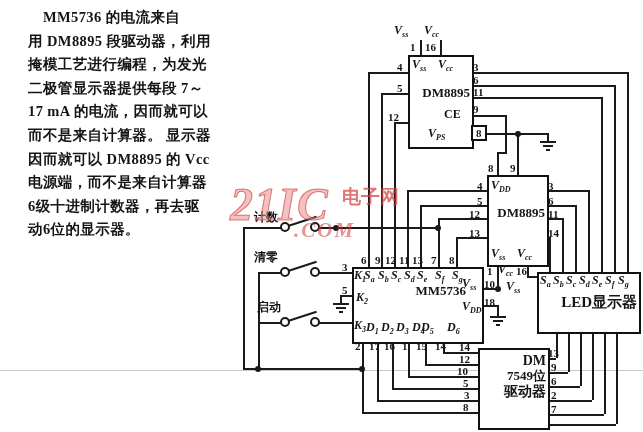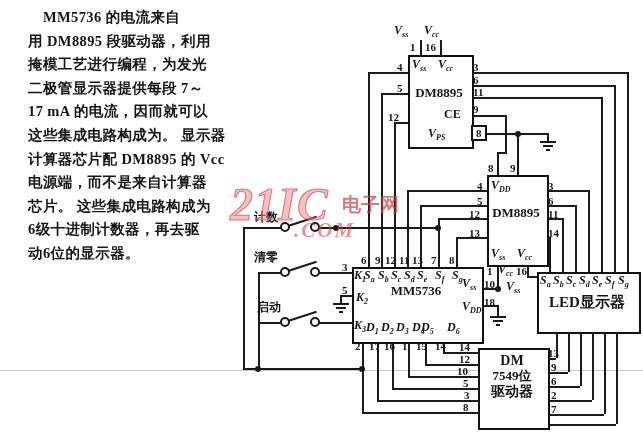--- a/index.html
+++ b/index.html
@@ -7,54 +7,53 @@
         font-family:"Liberation Serif","DejaVu Serif",serif;color:#151515}
   .w{position:absolute;background:#1a1a1a;z-index:1}
   .dot{position:absolute;width:6px;height:6px;border-radius:50%;background:#1a1a1a;z-index:3}
   .node{position:absolute;width:6px;height:6px;border:2px solid #1a1a1a;border-radius:50%;background:#fff;z-index:3}
   .lever{position:absolute;height:2px;background:#1a1a1a;transform-origin:left center;transform:rotate(-18deg);z-index:3}
   .chip{position:absolute;border:2px solid #111;background:#fff;z-index:2}
   .pl{position:absolute;font:bold 11px "Liberation Serif",serif;line-height:1;z-index:4}
   .vl{position:absolute;font:bold 12px "Liberation Serif",serif;font-style:italic;line-height:1;z-index:4}
   .sl{position:absolute;font:bold 12px "Liberation Serif",serif;font-style:italic;line-height:1;z-index:4}
   .vl sub,.sl sub{font-size:8px}
-  .cname{position:absolute;font:bold 13px "Liberation Serif",serif;text-align:center;line-height:1;z-index:4}
+  .cname{position:absolute;font:bold 13px "Liberation Serif",serif;text-align:right;line-height:1;z-index:4}
   .cjk{position:absolute;font:bold 12px "Liberation Serif",serif;line-height:1;z-index:4}
   .gnd{position:absolute;z-index:3}
   .gnd b{display:block;height:2px;background:#1a1a1a;margin:0 auto 2px}
   .gnd b:nth-child(1){width:16px}.gnd b:nth-child(2){width:10px}.gnd b:nth-child(3){width:4px}
   .pinbox{position:absolute;border:2px solid #111;background:#fff;font:bold 11px "Liberation Serif",serif;
           padding:0 3px;line-height:12px;z-index:4}
   #desc{position:absolute;left:28px;top:6px;z-index:2}
   #desc div{white-space:pre;font:bold 14.5px "Liberation Serif",serif;line-height:23.6px;letter-spacing:.4px}
   #wm{position:absolute;left:230px;top:184px;width:190px;height:64px;z-index:6;pointer-events:none}
   #wm .brand{position:absolute;left:0;top:-6px;font:italic 900 46px "Liberation Serif",serif;
              color:rgba(235,140,140,.55);-webkit-text-stroke:1px rgba(205,60,60,.65);letter-spacing:1px}
-  #wm .site{position:absolute;left:112px;top:8px;font:bold 19px "Liberation Serif",serif;color:rgba(208,60,60,.7)}
+  #wm .site{position:absolute;left:112px;top:0;font:bold 19px "Liberation Serif",serif;color:rgba(208,60,60,.7)}
   #wm .suffix{position:absolute;left:64px;top:34px;font:italic bold 21px "Liberation Serif",serif;
               color:rgba(205,60,60,.55);letter-spacing:2px}
   .scan{position:absolute;background:#c9c9c9;z-index:0}
 </style>
 </head>
 <body>
 
 <div id="shot">
 
   <div class="scan" style="left:0;top:370px;width:643px;height:1px"></div>
 
   <div id="desc">
     <div>　MM5736 的电流来自</div>
     <div>用 DM8895 段驱动器，利用</div>
     <div>掩模工艺进行编程，为发光</div>
     <div>二极管显示器提供每段 7～</div>
     <div>17 mA 的电流，因而就可以</div>
-    <div>这些集成电路构成为。 显示器</div>
-    <div>计算器芯片配 DM8895 的 Vcc</div>
+    <div>而不是来自计算器。 显示器</div>
+    <div>因而就可以 DM8895 的 Vcc</div>
     <div>电源端，而不是来自计算器</div>
-    <div>芯片。 这些集成电路构成为</div>
     <div>6级十进制计数器，再去驱</div>
     <div>动6位的显示器。</div>
   </div>
 
   <div id="wm">
     <span class="brand">21IC</span>
     <span class="site">电子网</span>
     <span class="suffix">.COM</span>
   </div>
 

